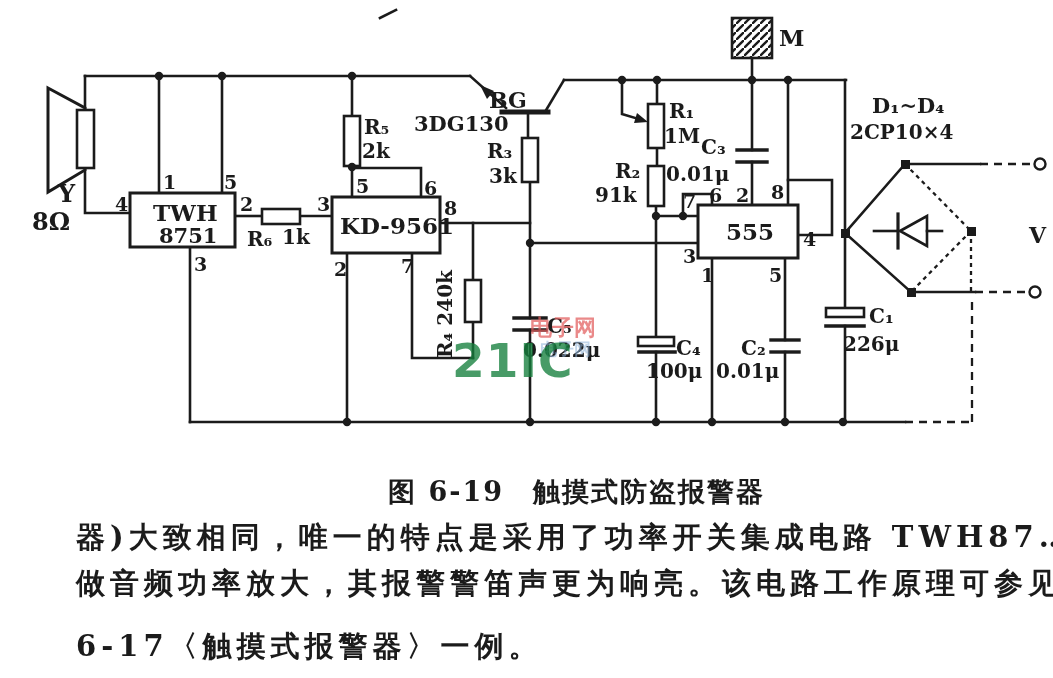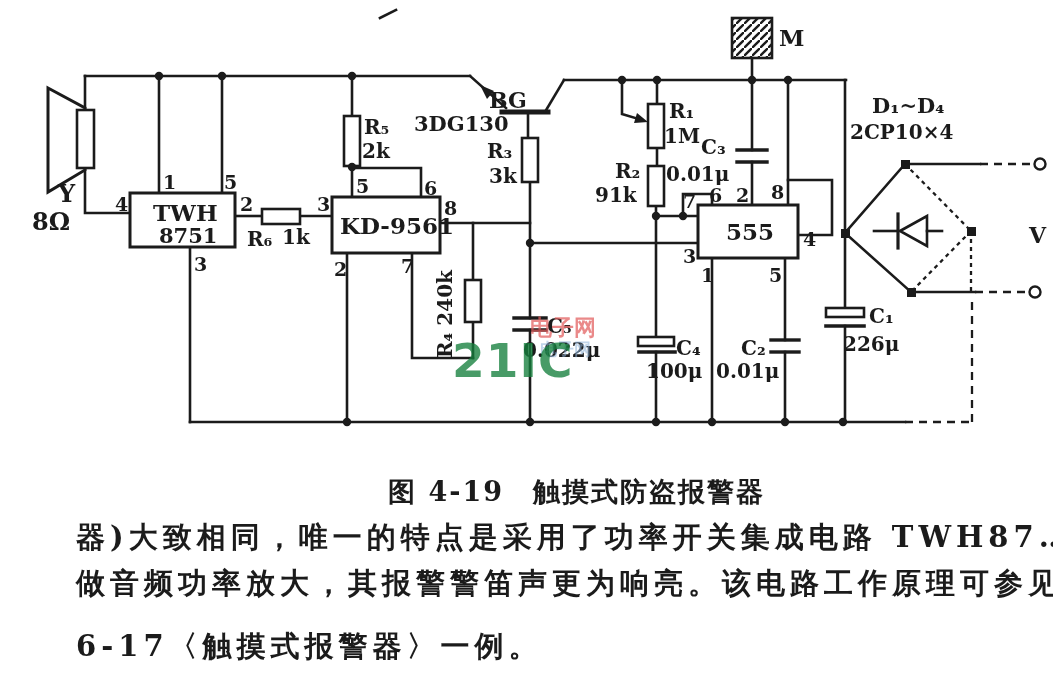--- a/index.html
+++ b/index.html
@@ -258,19 +258,19 @@
       <text x="850" y="139" font-size="20">2CP10×4</text>
       <text x="1029" y="243" font-size="22">V</text>
     </svg>
 
   <div class="watermark">
     <span class="wm-faint">电子网</span>
     <span class="wm-big">21IC</span>
     <span class="wm-sub">电子网</span>
   </div>
 
-  <div class="caption">图 4-19　触摸式防盗报警器</div>
+  <div class="caption">图 6-19　触摸式防盗报警器</div>
 
   <div id="pline0" class="para-line">器)大致相同，唯一的特点是采用了功率开关集成电路 TWH87…</div>
   <div id="pline1" class="para-line">做音频功率放大，其报警警笛声更为响亮。该电路工作原理可参见</div>
   <div id="pline2" class="para-line">6-17〈触摸式报警器〉一例。</div>
 
 </div>
 
 </body></html>

